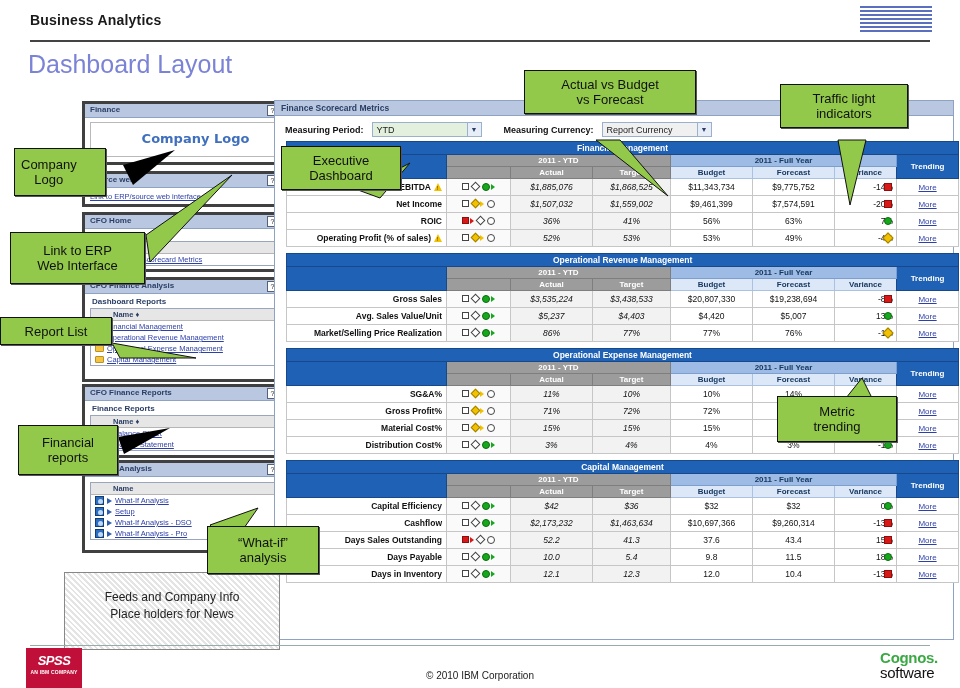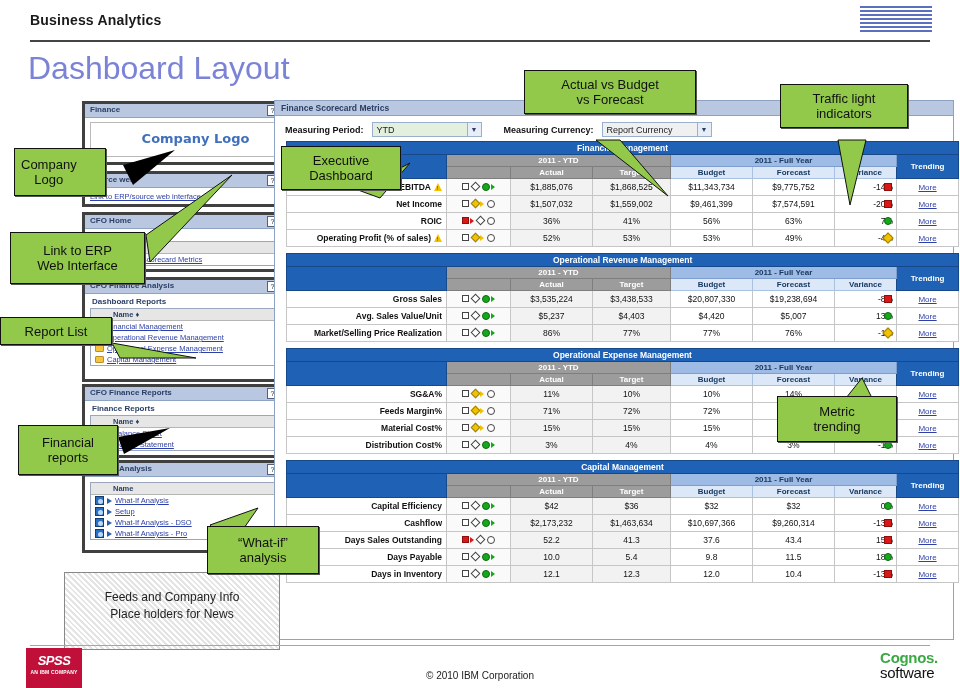--- a/index.html
+++ b/index.html
@@ -17,21 +17,21 @@
     position:absolute; left:30px; top:12px;
     font-size:14px; font-weight:bold; color:#1a1a1a; letter-spacing:.2px;
   }
   #ibm-logo { position:absolute; right:28px; top:6px; width:72px; height:28px; }
   #ibm-logo .bar { position:absolute; left:0; width:72px; height:2px; background:#5a6fc0; }
   #header-rule {
     position:absolute; left:30px; top:40px; width:900px; height:2px; background:#444;
   }
   #page-title {
     position:absolute; left:28px; top:50px;
-    font-size:32px; color:#7b83d6; font-weight:normal; letter-spacing:0px;
+    font-size:25px; color:#7b83d6; font-weight:normal; letter-spacing:0px;
   }
 
   
   #footer-rule { position:absolute; left:30px; top:645px; width:900px; height:1px; background:#9aa; }
   #spss-logo {
     position:absolute; left:26px; top:648px; width:56px; height:40px;
     background:#c0103a; color:#fff;
   }
   #spss-logo .spss-txt {
     position:absolute; left:0; right:0; top:5px; text-align:center;
@@ -123,21 +123,21 @@
   .per-ytd { background:#9c9c9c; color:#fff; font-size:8px; font-weight:bold; text-align:center; height:12px; border:1px solid #7e7e7e;}
   .per-fy  { background:#9dbbe4; color:#14365f; font-size:8px; font-weight:bold; text-align:center; height:12px; border:1px solid #7e9fce;}
   .blue-blank { background:#1f61b4; border:1px solid #17498a; }
   .trend-hdr { background:#1f61b4; color:#fff; font-size:8px; font-weight:bold; text-align:center; border:1px solid #17498a;}
   .sub-grey { background:#9c9c9c; color:#fff; font-size:8px; font-weight:bold; text-align:center; height:12px; border:1px solid #7e7e7e;}
   .sub-blue { background:#dce8f7; color:#14365f; font-size:8px; font-weight:bold; text-align:center; height:12px; border:1px solid #a9c2e2;}
   .mrow td { border:1px solid #c6c6c6; height:17px; font-size:8.5px; color:#111; background:#fff; }
   .mrow td.metric-name { text-align:right; padding-right:4px; font-weight:bold; font-size:8.5px; white-space:nowrap; }
   .mrow td.lights { text-align:center; background:#fafafa; }
   .mrow td.num { text-align:center; font-size:8.5px; }
-  .mrow td.ytd-num { text-align:center; background:#f2f2f2; }
+  .mrow td.ytd-num { text-align:center; background:#f2f2f2;font-style:italic; }
   .mrow td.var { text-align:right; padding-right:3px; position:relative; }
   .mrow td.var .dot { position:absolute; right:4px; top:4px; }
   .mrow td.more { text-align:center; }
   .mrow td.more a { color:#2d3fa8; font-size:8px; text-decoration:underline; }
 
   
   .lightgrp { display:inline-flex; align-items:center; gap:3px; }
   .sq { width:7px; height:7px; border:1px solid #444; background:#fff; display:inline-block; }
   .sq.on { background:#d81717; border-color:#8e0d0d; }
   .dia { width:7px; height:7px; border:1px solid #444; background:#fff; display:inline-block; transform:rotate(45deg); }
@@ -557,21 +557,21 @@
                 <span class="cir"></span>
               </span></td>
             <td class="num ytd-num">11%</td>
             <td class="num ytd-num">10%</td>
             <td class="num">10%</td>
             <td class="num">14%</td>
             <td class="var"></td>
             <td class="more"><a href="#">More</a></td>
           </tr>
           <tr class="mrow">
-            <td class="metric-name">Feeds Margin%</td>
+            <td class="metric-name">Gross Profit%</td>
             <td class="lights"><span class="lightgrp">
                 <span class="sq"></span>
                 <span class="dia on"></span>
                 <span class="wedge" style="color:#f2c200"></span>
                 <span class="cir"></span>
               </span></td>
             <td class="num ytd-num">71%</td>
             <td class="num ytd-num">72%</td>
             <td class="num">72%</td>
             <td class="num">72%</td>

